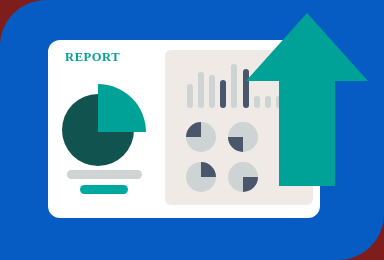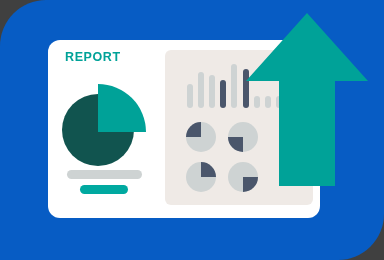--- a/index.html
+++ b/index.html
@@ -2,21 +2,21 @@
 <html><head>
 <meta charset="utf-8">
 <style>
   html,body{margin:0;padding:0;}
   body{
     width:384px;height:260px;
     background:#ffffff;
     font-family:"Liberation Sans", sans-serif;
     overflow:hidden;
   }
-  #stage{position:relative;width:384px;height:260px;overflow:hidden;background:#404040;}
+  #stage{position:relative;width:384px;height:260px;overflow:hidden;background:#7f1d1d;font-family:Liberation Serif, serif;}
 
   
   .backdrop{
     position:absolute;
     left:0px; top:0px;
     width:384px; height:260px;
     background:#075cc4;
     border-radius:46px 0px 46px 0px;
   }
 

